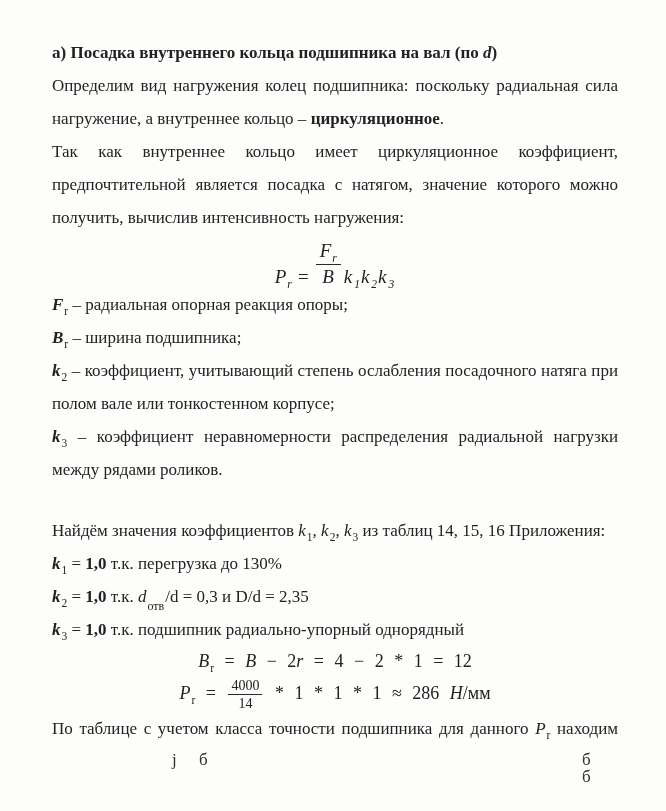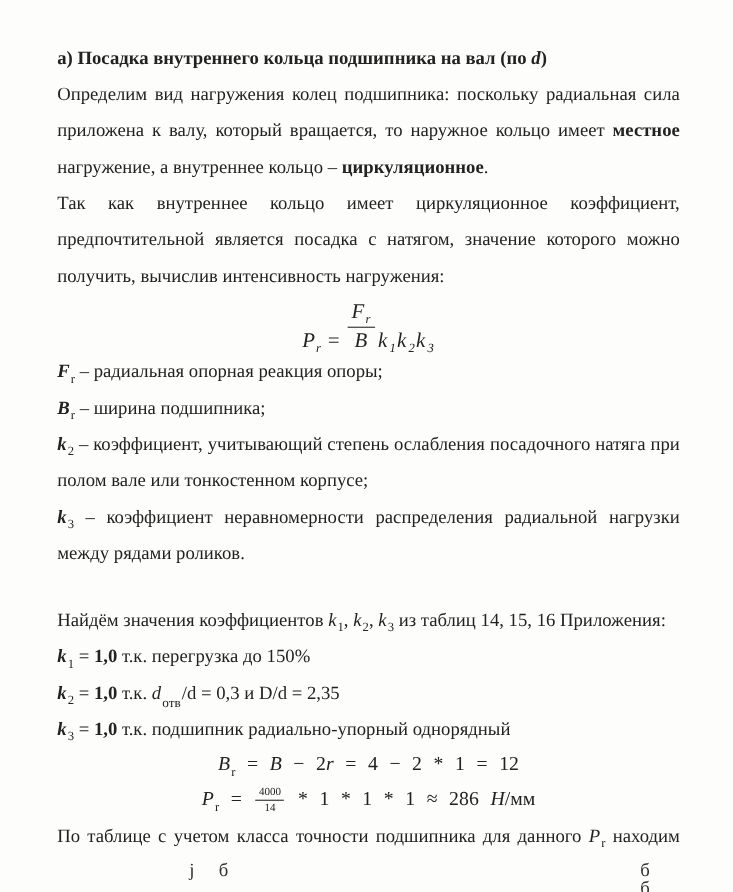--- a/index.html
+++ b/index.html
@@ -76,21 +76,21 @@
     text-align: center;
     font-size: 18px;
     line-height: 30px;
     word-spacing: 6px;
   }
   .eq-line-tall { line-height: 34px; }
   .sfrac {
     display: inline-block;
     vertical-align: middle;
     text-align: center;
-    font-size: 10px;
+    font-size: 14px;
     line-height: 1.1;
     word-spacing: 0;
     margin: 0 2px;
   }
   .sfrac .num {
     display: block;
     border-bottom: 1.2px solid #2a2a2a;
     padding: 0 3px 1px 3px;
   }
   .sfrac .den { display: block; padding-top: 1px; }
@@ -113,21 +113,20 @@
   .cutoff .frag-right { left: 530px; }
 </style>
 </head>
 <body>
 
 <div class="content">
 
   <div class="line bd"><span>а) Посадка внутреннего кольца подшипника на вал (по </span><span class="it">d</span><span>)</span></div>
 
   <div class="line jline">Определим вид нагружения колец подшипника: поскольку радиальная сила</div>
-  <div class="line jline"><span>приложена к валу, который вращается, то наружное кольцо имеет </span><span class="bd">местное</span></div>
   <div class="line"><span>нагружение, а внутреннее кольцо – </span><span class="bd">циркуляционное</span><span>.</span></div>
 
   <div class="line jline">Так как внутреннее кольцо имеет циркуляционное коэффициент,</div>
   <div class="line jline">предпочтительной является посадка с натягом, значение которого можно</div>
   <div class="line">получить, вычислив интенсивность нагружения:</div>
 
   <div class="formula it">
     <span><span>P</span><sub class="sb">r</sub></span>
     <span class="eqsign">=</span>
     <span class="frac">
@@ -141,21 +140,21 @@
 
   <div class="line"><span class="bi">F</span><sub class="sb">r</sub><span> – радиальная опорная реакция опоры;</span></div>
   <div class="line"><span class="bi">B</span><sub class="sb">r</sub><span> – ширина подшипника;</span></div>
   <div class="line jline"><span class="bi">k</span><sub class="sb">2</sub><span> – коэффициент, учитывающий степень ослабления посадочного натяга при</span></div>
   <div class="line">полом вале или тонкостенном корпусе;</div>
   <div class="line jline"><span class="bi">k</span><sub class="sb">3</sub><span> – коэффициент неравномерности распределения радиальной нагрузки</span></div>
   <div class="line">между рядами роликов.</div>
 
   <div class="line gap-before"><span>Найдём значения коэффициентов </span><span class="it">k</span><sub class="sb">1</sub><span>, </span><span class="it">k</span><sub class="sb">2</sub><span>, </span><span class="it">k</span><sub class="sb">3</sub><span> из таблиц 14, 15, 16 Приложения:</span></div>
 
-  <div class="line"><span class="bi">k</span><sub class="sb">1</sub><span> = </span><span class="bd">1,0</span><span> т.к. перегрузка до 150%</span></div>
+  <div class="line"><span class="bi">k</span><sub class="sb">1</sub><span> = </span><span class="bd">1,0</span><span> т.к. перегрузка до 130%</span></div>
 
   <div class="line"><span class="bi">k</span><sub class="sb">2</sub><span> = </span><span class="bd">1,0</span><span> т.к. </span><span class="it">d</span><sub class="sb-deep">отв</sub><span>/d  = 0,3 и D/d = 2,35</span></div>
 
   <div class="line"><span class="bi">k</span><sub class="sb">3</sub><span> = </span><span class="bd">1,0</span><span> т.к. подшипник радиально-упорный однорядный</span></div>
 
   <div class="eq-line"><span class="it">B</span><sub class="sb">r</sub><span> = </span><span class="it">B</span><span> − 2</span><span class="it">r</span><span> = 4 − 2 * 1 = 12</span></div>
 
   <div class="eq-line eq-line-tall"><span class="it">P</span><sub class="sb">r</sub><span> = </span><span class="sfrac"><span class="num">4000</span><span class="den">14</span></span><span> * 1 * 1 * 1 ≈ 286 </span><span class="it">Н</span><span>/мм</span></div>
 
   <div class="line jline"><span>По таблице с учетом класса точности подшипника для данного </span><span class="it">P</span><sub class="sb">r</sub><span> находим</span></div>

